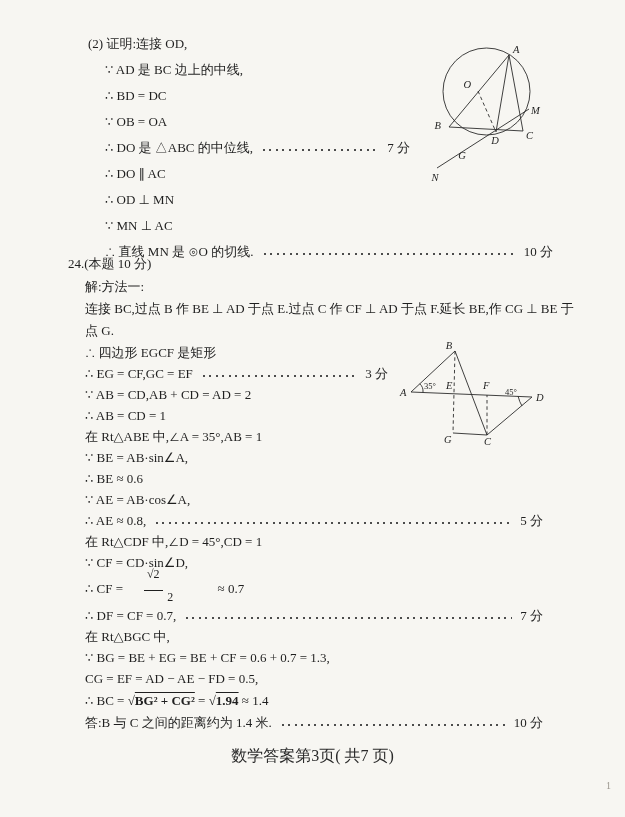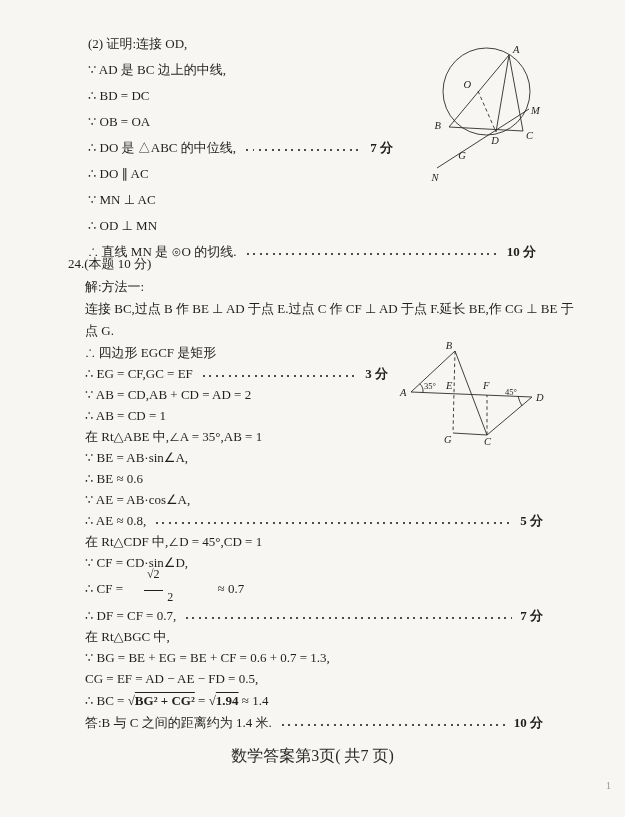--- a/index.html
+++ b/index.html
@@ -5,29 +5,29 @@
   * { margin:0; padding:0; box-sizing:border-box; }
   html,body { width:625px; height:817px; }
   body { background:#e9e7e2; }
   .page {
     position:relative; width:625px; height:817px;
     background:#f7f6f2; overflow:hidden;
     font-family:"Liberation Serif", serif;
     color:#1f1f1f; font-size:13px;
   }
   .s23 { position:absolute; left:88px; top:14px; }
-  .s23 .indent { }
+  .s23 .indent { margin-left:17px; }
   .line { height:26px; line-height:26px; white-space:nowrap; }
   .s23 .title { height:27px; line-height:27px;margin-top:16px; }
   .with-score { display:flex; align-items:center; }
   .dots {
     flex:1; height:2px; align-self:center; margin:4px 8px 0 10px;
     background:repeating-linear-gradient(to right,#4c4c4c 0 1.8px,transparent 1.8px 6.5px);
   }
-  .score { white-space:nowrap;font-weight:bold; }
+  .score { white-space:nowrap; }
   .w1 { width:305px; }
   .w2 { width:448px; }
   .w3 { width:303px;justify-content:flex-end; }
   .w4 { width:458px; }
   .s24 { position:absolute; left:85px; top:252px; }
   .s24 .num { position:relative; left:-17px; height:23px; line-height:23px; }
   .s24 .method { height:23px; line-height:23px; }
   .s24 .para { height:22px; line-height:22px; white-space:nowrap; }
   .s24 .ln { height:21px; line-height:21px; }
   .s24 .tall { height:32px; line-height:32px; display:flex; align-items:flex-end;gap:33px; }
@@ -58,22 +58,22 @@
     <div class="indent">
       <div class="line">∵ AD 是 BC 边上的中线,</div>
       <div class="line">∴ BD = DC</div>
       <div class="line">∵ OB = OA</div>
       <div class="line with-score w1">
         <span>∴ DO 是 △ABC 的中位线,</span>
         <span class="dots"></span>
         <span class="score">7 分</span>
       </div>
       <div class="line">∴ DO ∥ AC</div>
+      <div class="line">∴ OD ⊥ MN</div>
       <div class="line">∵ MN ⊥ AC</div>
-      <div class="line">∴ OD ⊥ MN</div>
       <div class="line with-score w2">
         <span>∴ 直线 MN 是 ⊙O 的切线.</span>
         <span class="dots"></span>
         <span class="score">10 分</span>
       </div>
     </div>
   </section>
 
   <svg class="fig1" width="120" height="150" viewBox="0 0 120 150">
     <circle class="fig-stroke" cx="61.5" cy="55.5" r="43.5"></circle>

